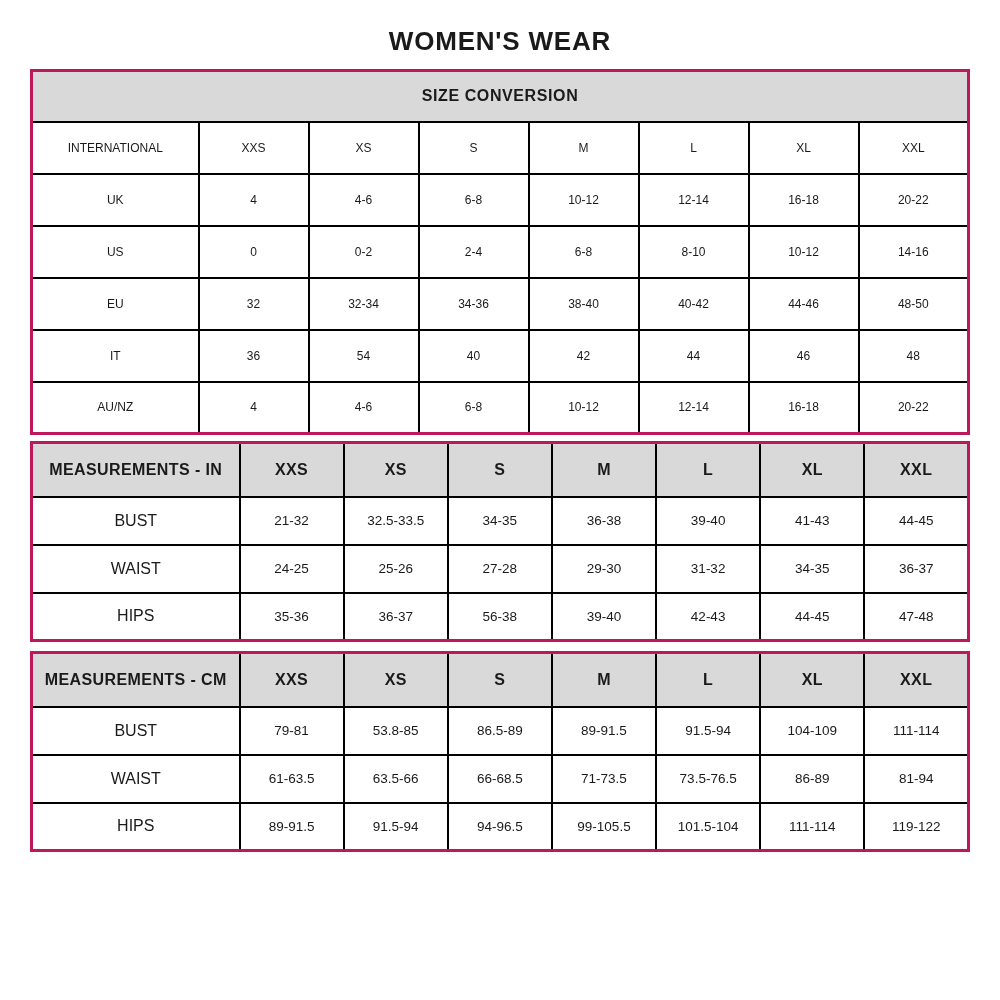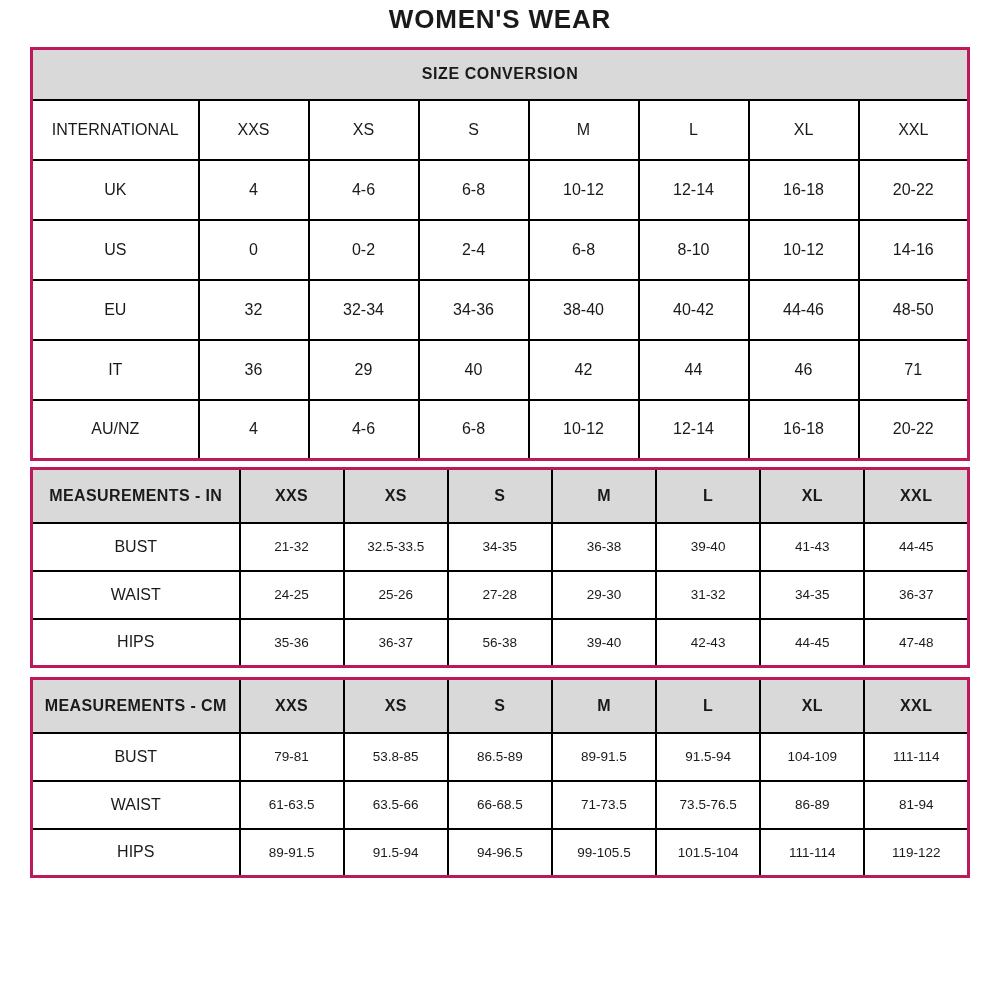--- a/index.html
+++ b/index.html
@@ -4,21 +4,21 @@
 <style>
   * { box-sizing: border-box; }
   html, body { margin: 0; padding: 0; }
   body {
     width: 1000px; height: 1000px;
     background: #ffffff;
     font-family: "Liberation Sans", sans-serif;
     color: #1a1a1a;
     -webkit-font-smoothing: antialiased;
   }
-  .page { padding: 4px 30px 0 30px; }
+  .page { padding: 26px 30px 0 30px; }
   .page-title {
     margin: 0 0 13px 0;
     text-align: center;
     font-size: 26px;
     line-height: 30px;
     font-weight: 700;
     letter-spacing: 0.8px;
     color: #1a1a1a;
   }
   table {
@@ -37,21 +37,21 @@
   }
   
   .t-size { margin-bottom: 6px; }
   .banner-cell {
     background: #d9d9d9;
     height: 51px;
     font-size: 16px;
     font-weight: 700;
     letter-spacing: 0.6px;
   }
-  .t-size td { height: 60px; font-size: 16px; font-weight: 400; }
+  .t-size td { height: 52px; font-size: 12px; font-weight: 400; }
   
   .t-meas { margin-bottom: 9px; border-radius: 20px; }
   .t-meas th {
     background: #d9d9d9;
     height: 54px;
     font-size: 16px;
     font-weight: 700;
     letter-spacing: 0.4px;
   }
   .t-meas td { height: 48px; }
@@ -116,26 +116,26 @@
       <td>32-34</td>
       <td>34-36</td>
       <td>38-40</td>
       <td>40-42</td>
       <td>44-46</td>
       <td>48-50</td>
     </tr>
     <tr>
       <td>IT</td>
       <td>36</td>
-      <td>29</td>
+      <td>54</td>
       <td>40</td>
       <td>42</td>
       <td>44</td>
       <td>46</td>
-      <td>71</td>
+      <td>48</td>
     </tr>
     <tr>
       <td>AU/NZ</td>
       <td>4</td>
       <td>4-6</td>
       <td>6-8</td>
       <td>10-12</td>
       <td>12-14</td>
       <td>16-18</td>
       <td>20-22</td>

